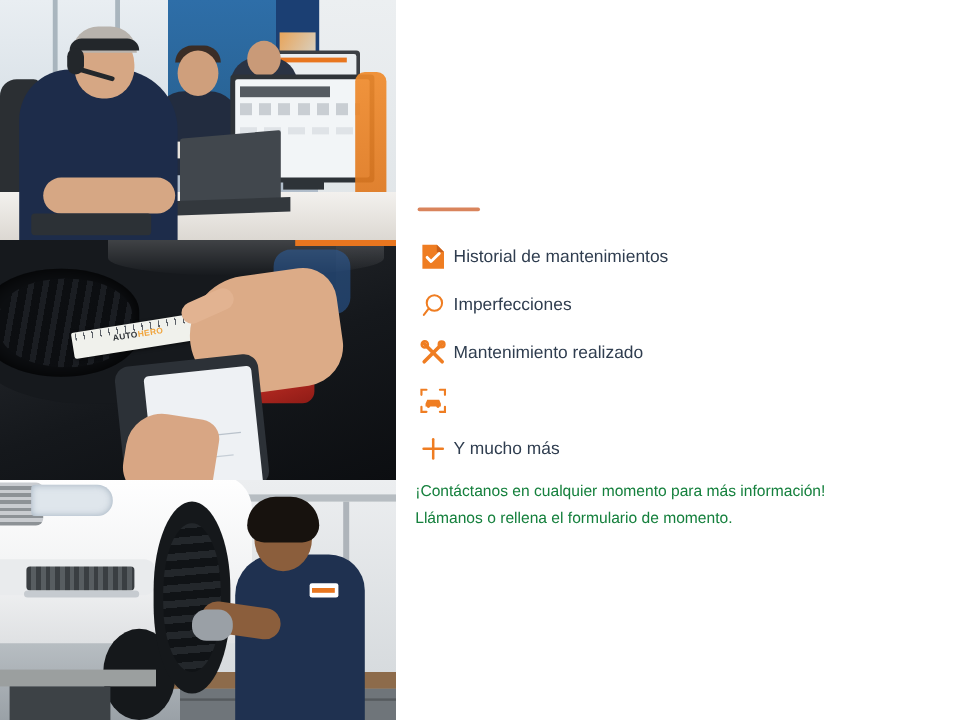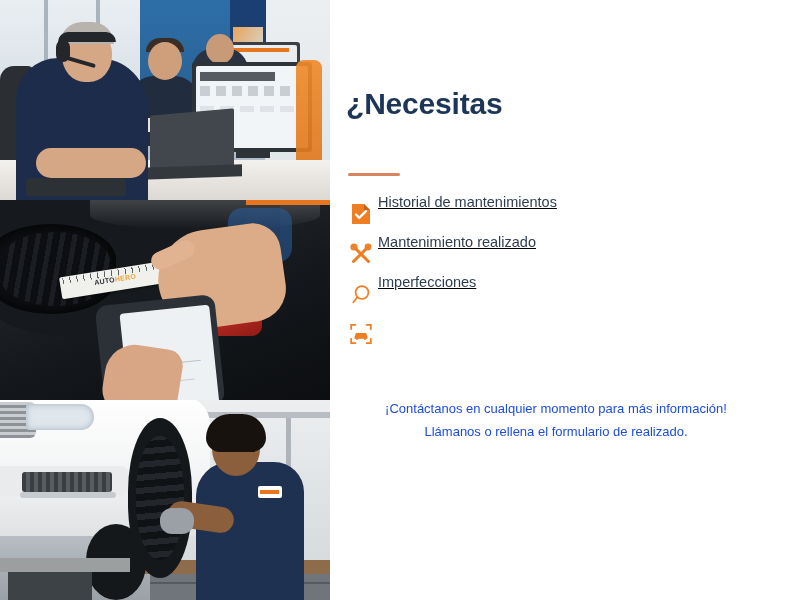--- a/index.html
+++ b/index.html
@@ -130,26 +130,26 @@
   
   .content{position:relative;flex:1;height:600px;background:#ffffff;}
 
   .heading{
     position:absolute;left:16px;top:66px;width:300px;
     font-size:30px;line-height:1.17;font-weight:bold;color:#1d3557;letter-spacing:-.2px;
   }
   .divider{position:absolute;left:18px;top:173px;width:52px;height:3px;background:#d9845c;border-radius:2px;}
 
   .feature-list{position:absolute;left:14px;top:194px;width:330px;}
-  .feature{display:flex;height:40px;text-decoration:underline;}
+  .feature{display:flex;align-items:center;height:40px;}
   .feature .ico{width:34px;flex:0 0 34px;display:flex;align-items:center;justify-content:center;}
   .feature .txt{font-size:14.5px;color:#2f3d4f;}
 
   .contact{position:absolute;left:16px;top:398px;width:420px;
-    font-size:13px;line-height:1.75;color:#1d4ed8;text-align:center;}
+    font-size:13px;line-height:1.75;color:#15803d;}
 </style>
 </head>
 <body>
 
 <div class="page">
 
   <div class="photo-col">
 
     <div class="photo p1">
       <div class="winwall"></div>
@@ -242,80 +242,91 @@
       <div class="glove"></div>
       <div class="lift"></div>
       <div class="liftb"></div>
     </div>
 
   </div>
 
   <div class="content">
 
     <h1 class="heading">
-      <span>¿Necesitas</span><br>
+      <br>
     </h1>
 
     <div class="divider"></div>
 
     <div class="feature-list">
 
       <div class="feature">
         <span class="ico">
           <svg width="20" height="22" viewBox="0 0 20 22">
             <path d="M1 1 H13 L19 7 V21 H1 Z" fill="#ef7d22"></path>
             <path d="M13 1 L19 7 H13 Z" fill="#c9601a"></path>
             <path d="M5 11.5 l3.2 3.4 L15 8.2" stroke="#fff" stroke-width="2.4" fill="none" stroke-linecap="round" stroke-linejoin="round"></path>
           </svg>
         </span>
         <span class="txt">Historial de mantenimientos</span>
+      </div>
+
+      <div class="feature">
+        <span class="ico">
+          <svg width="21" height="21" viewBox="0 0 21 21">
+            <circle cx="11" cy="8.5" r="6.4" fill="none" stroke="#ef7d22" stroke-width="1.7"></circle>
+            <line x1="6.2" y1="13.2" x2="2.2" y2="18.4" stroke="#ef7d22" stroke-width="1.7" stroke-linecap="round"></line>
+          </svg>
+        </span>
+        <span class="txt">Imperfecciones</span>
       </div>
 
       <div class="feature">
         <span class="ico">
           <svg width="22" height="22" viewBox="0 0 22 22">
             <g stroke="#ef7d22" stroke-width="3" stroke-linecap="round">
               <line x1="3.5" y1="3.5" x2="18.5" y2="18.5"></line>
               <line x1="18.5" y1="3.5" x2="3.5" y2="18.5"></line>
             </g>
             <circle cx="4" cy="4" r="2.6" fill="none" stroke="#ef7d22" stroke-width="2"></circle>
             <circle cx="18" cy="4" r="2.4" fill="none" stroke="#ef7d22" stroke-width="2"></circle>
           </svg>
         </span>
         <span class="txt">Mantenimiento realizado</span>
-      </div>
-
-      <div class="feature">
-        <span class="ico">
-          <svg width="21" height="21" viewBox="0 0 21 21">
-            <circle cx="11" cy="8.5" r="6.4" fill="none" stroke="#ef7d22" stroke-width="1.7"></circle>
-            <line x1="6.2" y1="13.2" x2="2.2" y2="18.4" stroke="#ef7d22" stroke-width="1.7" stroke-linecap="round"></line>
-          </svg>
-        </span>
-        <span class="txt">Imperfecciones</span>
       </div>
 
       <div class="feature">
         <span class="ico">
           <svg width="22" height="22" viewBox="0 0 22 22">
             <g stroke="#ef7d22" stroke-width="1.8" fill="none" stroke-linecap="round">
               <path d="M1.2 6 V1.8 H5.4"></path>
                 <path d="M16.6 1.8 H20.8 V6"></path>
               <path d="M20.8 16 V20.2 H16.6"></path>
                 <path d="M5.4 20.2 H1.2 V16"></path>
             </g>
             <path d="M4.6 13.4 l1.4-3.3 h10 l1.4 3.3 v2.3 h-12.8 z" fill="#ef7d22"></path>
             <circle cx="7" cy="15.6" r="1.3" fill="#ef7d22"></circle>
             <circle cx="15" cy="15.6" r="1.3" fill="#ef7d22"></circle>
           </svg>
         </span>
       </div>
 
+      <div class="feature">
+        <span class="ico">
+          <svg width="22" height="22" viewBox="0 0 22 22">
+            <g stroke="#ef7d22" stroke-width="2.1" stroke-linecap="round">
+              <line x1="11" y1="3" x2="11" y2="19"></line>
+              <line x1="3" y1="11" x2="19" y2="11"></line>
+            </g>
+          </svg>
+        </span>
+        <span class="txt">Y mucho más</span>
+      </div>
 
     </div>
 
     <div class="contact">
       <div>¡Contáctanos en cualquier momento para más información!</div>
-      <div>Llámanos o rellena el formulario de realizado.</div>
+      <div>Llámanos o rellena el formulario de momento.</div>
     </div>
 
   </div>
 </div>
 
 </body></html>

